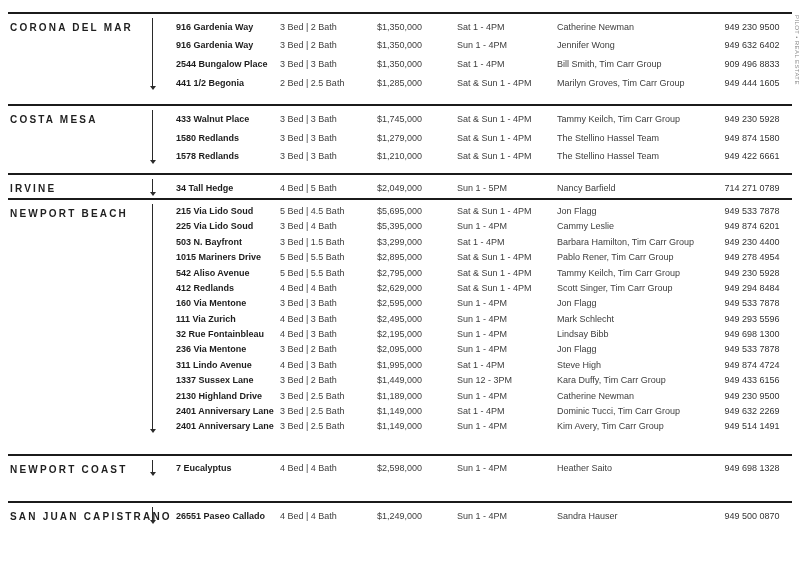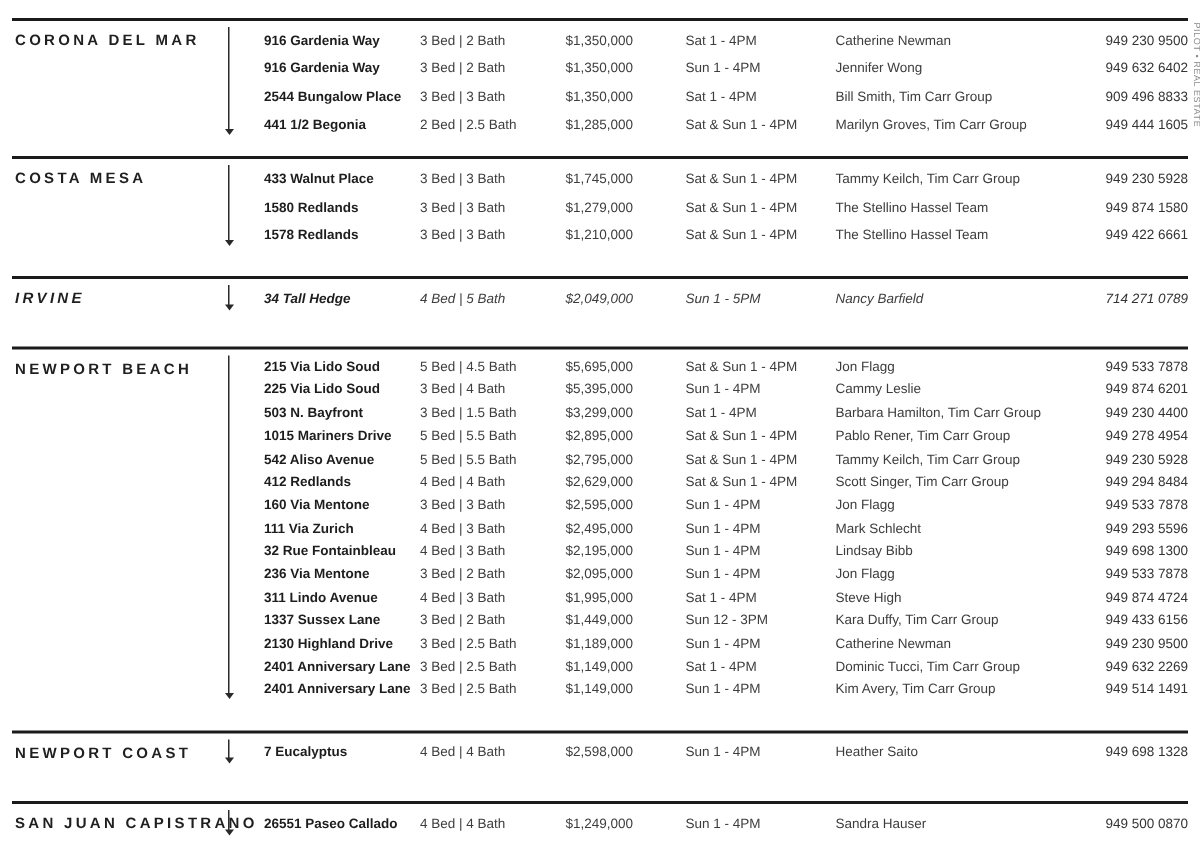--- a/index.html
+++ b/index.html
@@ -19,22 +19,22 @@
   }
   .sections { position: relative; }
 
   .section {
     position: relative;
     border-top: 2.5px solid #1b1b1b;
     padding-top: 4px;
   }
   .sections .section:nth-child(1) { margin-top: 12px; }
   .sections .section:nth-child(2) { margin-top: 12px; }
-  .sections .section:nth-child(3) { margin-top: 18px; font-style: italic; }
-  .sections .section:nth-child(4) { margin-top: 22px; }
+  .sections .section:nth-child(3) { margin-top: 7px; }
+  .sections .section:nth-child(4) { }
   .sections .section:nth-child(5) { margin-top: 19px; }
   .sections .section:nth-child(6) { margin-top: 23px; }
 
   .city {
     position: absolute;
     left: 2px; top: 8px;
     font-size: 10px;
     font-weight: bold;
     letter-spacing: 2.2px;
     color: #1f1f1f;
@@ -64,21 +64,21 @@
     height: 18.6px;
   }
   .section.dense .row { height: 15.4px; }
 
   .cell { font-size: 9px; line-height: 1; white-space: nowrap; }
   .addr  { font-weight: bold; color: #1d1d1d; padding-left: 16px; }
   .bb    { color: #3d3d3d; }
   .price { color: #3d3d3d; }
   .time  { color: #3d3d3d; }
   .agent { color: #3d3d3d; }
-  .phone { color: #333333; text-align: right; }
+  .phone { color: #333333; text-align: center; }
 
   .edge-text {
     position: absolute;
     top: 3px; right: 0px;
     writing-mode: vertical-rl;
     font-size: 6px;
     letter-spacing: 0.4px;
     color: #8a8a8a;
     white-space: nowrap;
   }

